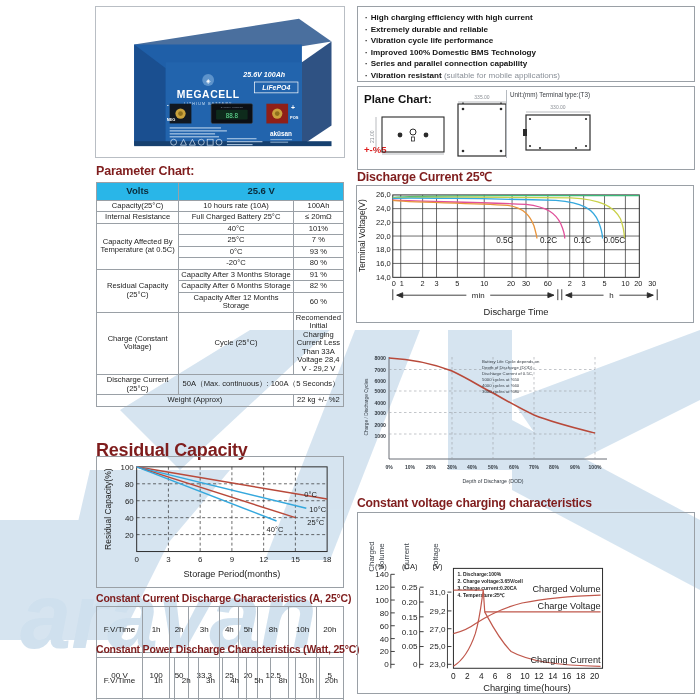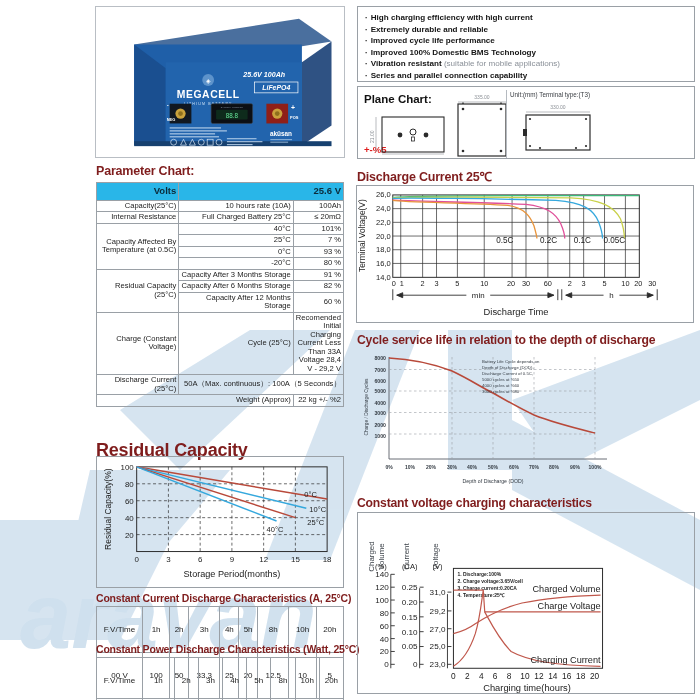--- a/index.html
+++ b/index.html
@@ -24,21 +24,21 @@
   }
   #battery-svg{ width:100%; height:100%; display:block; }
 
   #parameter-title{ position:absolute; left:96px; top:164px; font-size:12.5px; }
 
   table.ptbl{
     position:absolute; left:96px; top:182px; width:248px;
     border-collapse:collapse; font-size:7.6px; color:#1c1c1c;
   }
   table.ptbl td,table.ptbl th{
-    border:1px solid #9aa0a6; text-align:right; padding:1px 2px;
+    border:1px solid #9aa0a6; text-align:center; padding:1px 2px;
     line-height:1.12; font-weight:normal;margin-left:47px;
   }
   table.ptbl th{ background:#29b6e8; color:#0b2b3a; font-weight:bold; font-size:9.5px; padding:3px 2px; }
   .nowrapc{ white-space:nowrap; }
 
   
   #residual-title{ position:absolute; left:96px; top:440px; font-size:18px; }
   #residual-box{
     position:absolute; left:96px; top:456px; width:248px; height:132px;
     border:1px solid #9aa0a6; background:rgba(255,255,255,0);
@@ -64,21 +64,21 @@
   }
   #features-box ul{ list-style:none; }
   #features-box li{
     font-size:8.1px; font-weight:bold; color:#141414; line-height:11.6px;
     white-space:nowrap;
   }
   #features-box li .bullet{ margin-right:3px; }
   #features-box li .sub{ font-weight:normal; color:#8a9098; }
 
   #plane-box{
-    position:absolute; left:357px; top:86px; width:338px; height:73px;
+    position:absolute; left:357px; top:86px; width:338px; height:84px;
     border:1px solid #9aa0a6;
   }
   #plane-title{
     position:absolute; left:6px; top:6px; font-size:11.5px; font-weight:bold; color:#111;
   }
   #plane-tol{
     position:absolute; left:6px; top:57px; font-size:9.5px; font-weight:bold; color:#e01b1b;
   }
   #plane-unit{
     position:absolute; left:152px; top:4px; font-size:6.3px; color:#3b3f44; white-space:nowrap;
@@ -366,24 +366,24 @@
     <td>128</td>
     <td>64</td>
   </tr>
 </tbody>
     </table>
 
 <div id="features-box">
   <ul>
     <li><span class="bullet">·</span><span>High charging efficiency with high current</span></li>
     <li><span class="bullet">·</span><span>Extremely durable and reliable</span></li>
-    <li><span class="bullet">·</span><span>Improved cycle life performance</span></li>
+    <li><span class="bullet">·</span><span>Vibration cycle life performance</span></li>
     <li><span class="bullet">·</span><span>Improved 100% Domestic BMS Technology</span></li>
+    <li><span class="bullet">·</span><span>Series and parallel connection capability</span></li>
     <li><span class="bullet">·</span><span>Vibration resistant</span> <span class="sub">(suitable for mobile applications)</span></li>
-    <li><span class="bullet">·</span><span>Series and parallel connection capability</span></li>
   </ul>
 </div>
 
 <div id="plane-box">
   <div id="plane-title">Plane Chart:</div>
   <div id="plane-tol">+-%5</div>
   <div id="plane-unit">Unit:(mm)    Terminal type:(T3)</div>
 
   <svg class="plane-svg" style="left:10px; top:26px;" width="80" height="44" viewBox="0 0 80 44">
     <rect x="14" y="4" width="62" height="35" fill="none" stroke="#2b2b2b" stroke-width="1.1"></rect>
@@ -509,21 +509,20 @@
 
     <g font-size="8.2" fill="#1c1c1c">
       <text x="140" y="57">0.5C</text>
       <text x="184" y="57">0.2C</text>
       <text x="218" y="57">0.1C</text>
       <text x="248" y="57">0.05C</text>
     </g>
   </svg>
 </div>
 
-<div id="cycle-title" class="sec-title">Cycle service life in relation to the depth of discharge</div>
 <div id="cycle-box">
   <svg viewBox="0 0 338 140" preserveAspectRatio="none">
 
     <line x1="32" y1="8" x2="32" y2="110" stroke="#5a5f66" stroke-width="0.9"></line>
     <line x1="32" y1="110" x2="250" y2="110" stroke="#5a5f66" stroke-width="0.9"></line>
 
     <g stroke="#9aa0a6" stroke-width="0.6" stroke-dasharray="2.5,2.5">
       <line x1="32" y1="20.5" x2="238" y2="20.5"></line>
       <line x1="32" y1="42" x2="238" y2="42"></line>
       <line x1="32" y1="63.5" x2="238" y2="63.5"></line>

